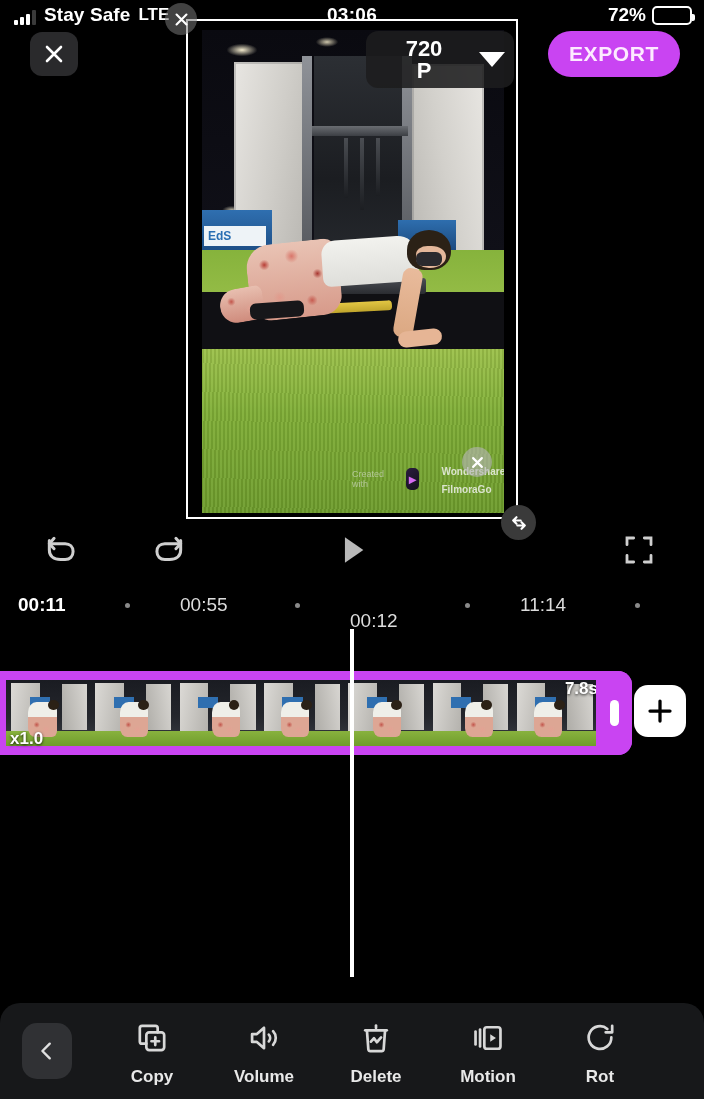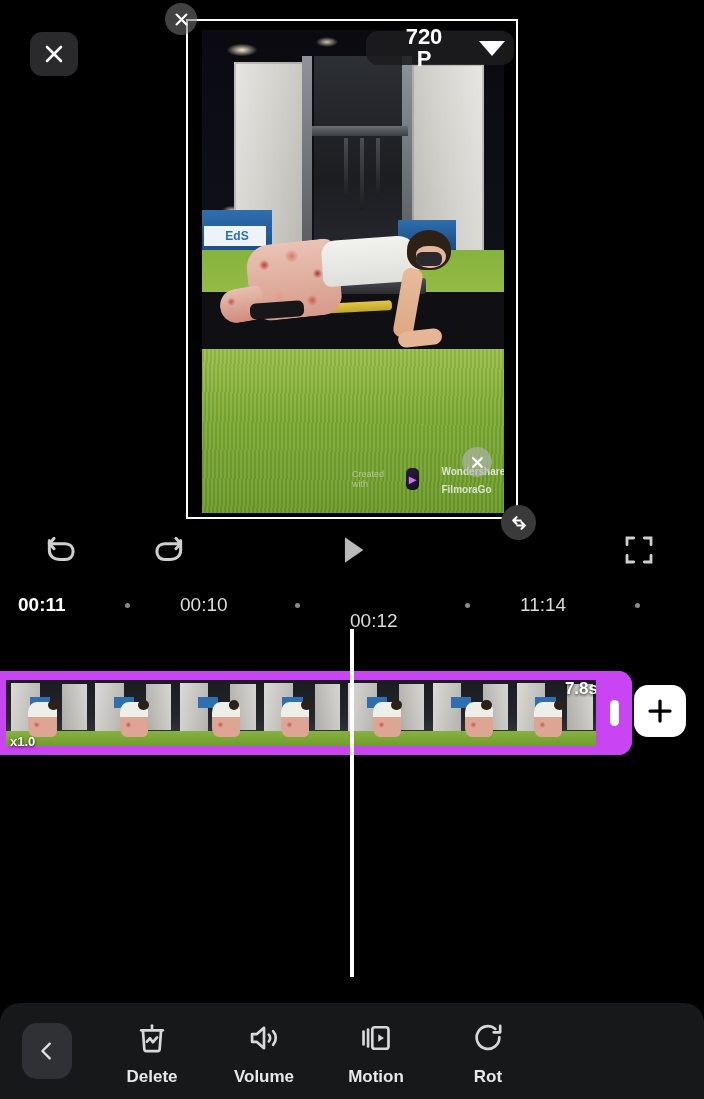--- a/index.html
+++ b/index.html
@@ -88,21 +88,21 @@
     background:linear-gradient(#8f9298,#55585d); }
   .post-r{ position:absolute; left:200px; top:26px; width:10px; height:206px;
     background:linear-gradient(#8f9298,#55585d); }
   .blue-box{
     position:absolute; left:0px; top:180px; width:70px; height:40px;
     background:linear-gradient(#2f6fb0,#1d4f87);
   }
   .blue-sign{
     position:absolute; left:2px; top:196px; width:62px; height:20px;
     background:#eef3f7; color:#2a6fb3; font-size:12px; font-weight:bold;
-    line-height:20px; padding-left:4px; overflow:hidden;text-align:center;
+    line-height:20px; padding-left:4px; overflow:hidden;
   }
   .blue-box2{
     position:absolute; left:196px; top:190px; width:58px; height:30px;
     background:linear-gradient(#2e6eae,#1b4a80);
   }
   .grass{
     position:absolute; left:0; bottom:0; width:100%; height:34%;
     background:
       repeating-linear-gradient(92deg, rgba(0,0,0,.08) 0 2px, rgba(255,255,255,.05) 2px 4px),
       linear-gradient(#9cc14a, #7fae36 40%, #6e9c2c);
@@ -166,21 +166,21 @@
     background:linear-gradient(#4c4f55,#2a2c31); border-radius:3px;
   }
   .yellow{
     position:absolute; left:120px; top:272px; width:70px; height:10px;
     background:linear-gradient(#e3c744,#c0a52c); border-radius:4px;
     transform:rotate(-3deg);
   }
 
   
   .quality{
-    position:absolute; right:2px; top:10px; width:148px; height:34px;
+    position:absolute; right:2px; top:10px; width:148px; height:57px;
     background:rgba(28,28,30,.88); border-radius:12px;
     display:flex; align-items:center; z-index:25;
   }
   .quality-text{
     flex:1; color:#fff; font-size:22px; font-weight:bold;
     text-align:center; line-height:22px; padding-left:12px;
   }
   .quality-text span{ display:block; }
   .q-caret{
     width:44px; display:flex; align-items:center; justify-content:center;
@@ -305,21 +305,21 @@
       radial-gradient(circle 5px at 30% 65%, #c2544a, transparent 62%),
       radial-gradient(circle 6px at 62% 78%, #e3a294, transparent 64%),
       linear-gradient(#efefe9 0 42%, #dda694 42% 100%);
   }
   .m-head{
     position:absolute; left:56%; top:30%; width:13%; height:16%;
     background:#2b2116; border-radius:50%;
   }
   .speed-badge{
     position:absolute; left:10px; bottom:6px;
-    color:#fff; font-size:13px; font-weight:bold;
+    color:#fff; font-size:17px; font-weight:bold;
     text-shadow:0 1px 3px rgba(0,0,0,.85); z-index:3;
   }
   .dur-badge{
     position:absolute; right:34px; top:8px;
     color:#fff; font-size:17px; font-weight:bold;
     text-shadow:0 1px 3px rgba(0,0,0,.85); z-index:3;
   }
   .trim-handle{
     position:absolute; right:0; top:0; width:36px; height:84px;
     background:#c944f2; border-radius:0 14px 14px 0;
@@ -359,20 +359,39 @@
     align-items:center; gap:8px; padding-top:8px; flex:0 0 auto;
   }
   .tb-item svg{ width:34px; height:34px; }
   .tb-label{ color:#e8e8e8; font-size:17px; font-weight:bold; }
 </style>
 </head>
 <body>
 
 <div id="app">
 
+  <div class="statusbar">
+    <div class="sb-left">
+      <span class="sig">
+        <i></i>
+          <i></i>
+          <i></i>
+          <i></i>
+      </span>
+      <span class="carrier">Stay Safe</span>
+      <span class="lte">LTE</span>
+    </div>
+    <div class="sb-center">03:06</div>
+    <div class="sb-right">
+      <span class="batt-pct">72%</span>
+      <span class="batt">
+        <span class="batt-fill" id="battFill" style="width: 72%;"></span>
+      </span>
+    </div>
+  </div>
 
   <div class="preview-frame">
     <div class="video">
       <div class="scene">
         <div class="sc-ceiling"></div>
         <div class="rack-l"></div>
         <div class="rack-r"></div>
         <div class="rack-c"></div>
         <div class="post-l"></div>
         <div class="post-r"></div>
@@ -438,20 +457,21 @@
       <path d="M5 5 L19 19 M19 5 L5 19"></path>
     </svg>
   </div>
 
   <div class="lte-x">
     <svg viewBox="0 0 24 24" fill="none" stroke="#fff" stroke-width="3" stroke-linecap="round">
       <path d="M5 5 L19 19 M19 5 L5 19"></path>
     </svg>
   </div>
 
+  <div class="export-btn">EXPORT</div>
 
   <div class="controls">
     <div class="ctl ctl-undo">
       <svg viewBox="0 0 24 24" fill="none" stroke="#cfcfcf" stroke-width="1.9" stroke-linecap="round" stroke-linejoin="round">
         <path d="M4 6 L4 12 C4 16 7 18 11 18 L14 18 C17 18 19 16 19 13 C19 10 17 8 14 8 L4 8"></path>
         <path d="M7 4.6 L4 8 L7 11.2"></path>
       </svg>
     </div>
     <div class="ctl ctl-redo">
       <svg viewBox="0 0 24 24" fill="none" stroke="#cfcfcf" stroke-width="1.9" stroke-linecap="round" stroke-linejoin="round">
@@ -469,21 +489,21 @@
         <path d="M3 8 L3 3 L8 3"></path>
         <path d="M16 3 L21 3 L21 8"></path>
         <path d="M21 16 L21 21 L16 21"></path>
         <path d="M8 21 L3 21 L3 16"></path>
       </svg>
     </div>
   </div>
 
   <div class="ruler">
       <span class="ruler-item active" style="left: 18px;">00:11</span>
-      <span class="ruler-item" style="left: 180px;">00:10</span>
+      <span class="ruler-item" style="left: 180px;">00:55</span>
       <span class="ruler-item" style="left: 350px; margin-top: 16px;">00:12</span>
       <span class="ruler-item" style="left: 520px;">11:14</span>
       <span class="ruler-dot" style="left: 125px;"></span>
       <span class="ruler-dot" style="left: 295px;"></span>
       <span class="ruler-dot" style="left: 465px;"></span>
       <span class="ruler-dot" style="left: 635px;"></span>
     </div>
 
   <div class="track">
     <div class="filmstrip">
@@ -582,34 +602,42 @@
 
   <div class="toolbar">
     <div class="tb-back">
       <svg viewBox="0 0 24 24" fill="none" stroke="#e0e0e0" stroke-width="2.6" stroke-linecap="round" stroke-linejoin="round">
         <path d="M15 4 L7 12 L15 20"></path>
       </svg>
     </div>
     <div class="tb-items">
         <div class="tb-item">
           <span><svg viewBox="0 0 24 24" fill="none" stroke="#d8d8d8" stroke-width="1.9" stroke-linecap="round" stroke-linejoin="round">
-              <path d="M4.4 6.6 L19.6 6.6"></path>
-              <path d="M12 3.2 L12 5"></path>
-              <path d="M5.6 6.6 L6.6 20 A1.4 1.4 0 0 0 8 21.2 L16 21.2 A1.4 1.4 0 0 0 17.4 20 L18.4 6.6"></path>
-              <path d="M8.4 14.6 L10.6 12.2 L12.6 15 L15.6 11.6"></path>
+              <path d="M16 8 L16 5 A1.6 1.6 0 0 0 14.4 3.4 L5 3.4 A1.6 1.6 0 0 0 3.4 5 L3.4 14.4 A1.6 1.6 0 0 0 5 16 L8 16"></path>
+              <rect x="8" y="8" width="12.6" height="12.6" rx="2"></rect>
+              <path d="M14.3 11.6 L14.3 17 M11.6 14.3 L17 14.3"></path>
             </svg></span>
-          <span class="tb-label">Delete</span>
+          <span class="tb-label">Copy</span>
         </div>
         <div class="tb-item">
           <span><svg viewBox="0 0 24 24" fill="none" stroke="#d8d8d8" stroke-width="1.9" stroke-linecap="round" stroke-linejoin="round">
               <path d="M3.6 9.2 L7 9.2 L12 4.8 L12 19.2 L7 14.8 L3.6 14.8 Z"></path>
               <path d="M15.4 9.6 A3.6 3.6 0 0 1 15.4 14.4"></path>
               <path d="M18.4 7.2 A7 7 0 0 1 18.4 16.8"></path>
             </svg></span>
           <span class="tb-label">Volume</span>
+        </div>
+        <div class="tb-item">
+          <span><svg viewBox="0 0 24 24" fill="none" stroke="#d8d8d8" stroke-width="1.9" stroke-linecap="round" stroke-linejoin="round">
+              <path d="M4.4 6.6 L19.6 6.6"></path>
+              <path d="M12 3.2 L12 5"></path>
+              <path d="M5.6 6.6 L6.6 20 A1.4 1.4 0 0 0 8 21.2 L16 21.2 A1.4 1.4 0 0 0 17.4 20 L18.4 6.6"></path>
+              <path d="M8.4 14.6 L10.6 12.2 L12.6 15 L15.6 11.6"></path>
+            </svg></span>
+          <span class="tb-label">Delete</span>
         </div>
         <div class="tb-item">
           <span><svg viewBox="0 0 24 24" fill="none" stroke="#d8d8d8" stroke-width="1.9" stroke-linecap="round" stroke-linejoin="round">
               <path d="M3.2 7.4 L3.2 16.6"></path>
               <path d="M6.4 6 L6.4 18"></path>
               <rect x="9.4" y="4.4" width="11.4" height="15.2" rx="1.8"></rect>
               <path d="M13.6 9.4 L17.6 12 L13.6 14.6 Z" fill="#d8d8d8" stroke="none"></path>
             </svg></span>
           <span class="tb-label">Motion</span>
         </div>

